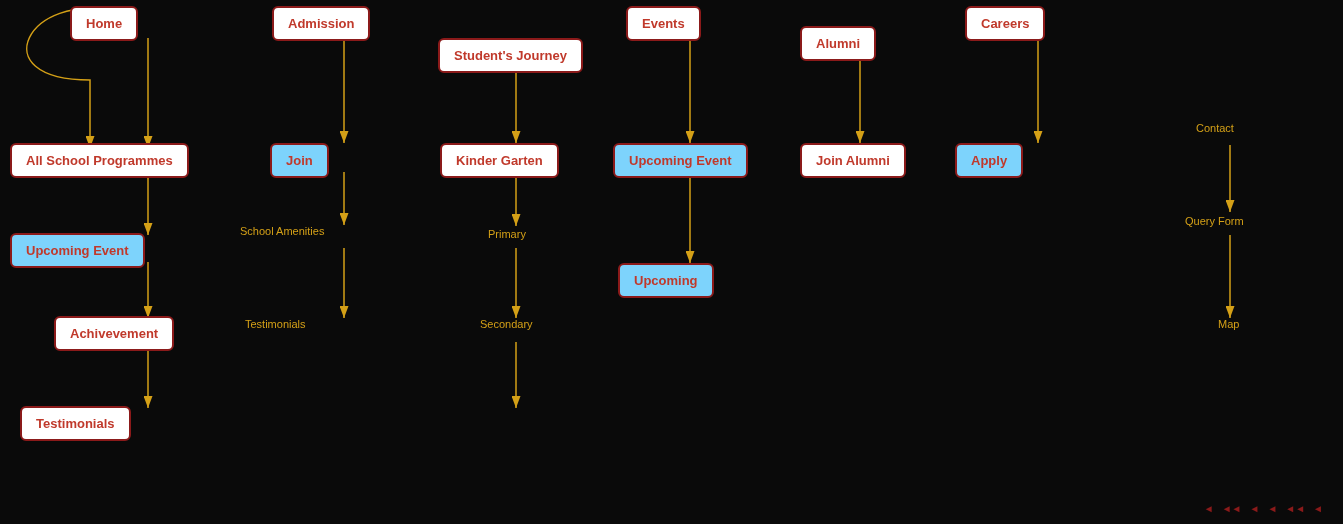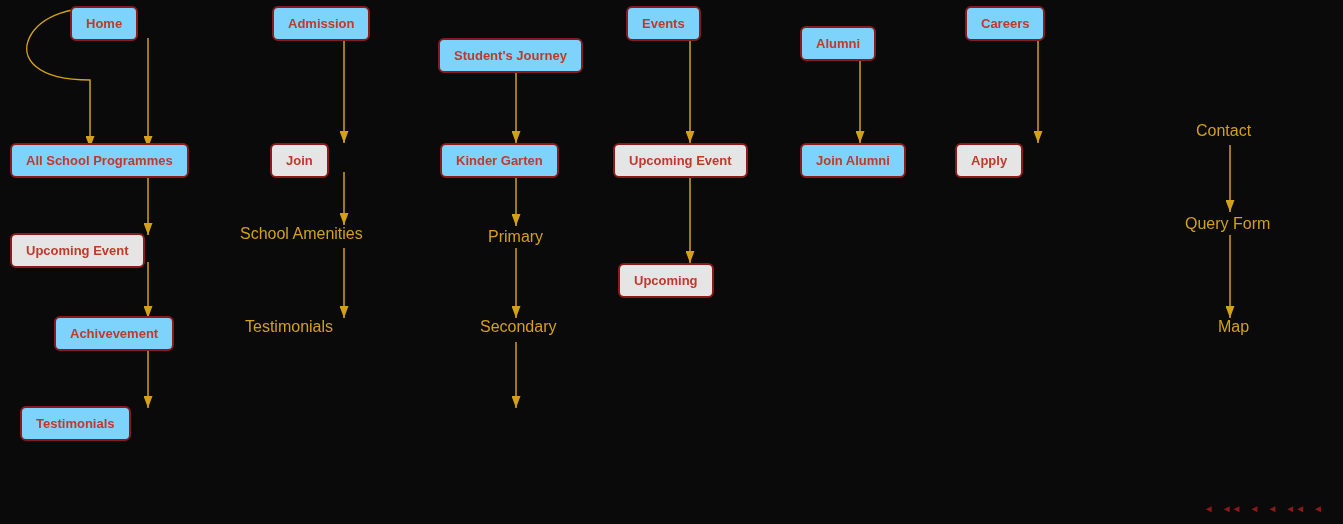--- a/index.html
+++ b/index.html
@@ -40,32 +40,32 @@
       cursor: pointer;
     }
 
     .node-box {
       border: 2px solid #8B1A1A;
       border-radius: 6px;
       padding: 8px 14px;
       color: #c0392b;
       font-size: 13px;
       font-weight: 600;
+      background: #ffffff;
+      white-space: nowrap;
+    }
+
+    .node-box.highlighted {
       background: #7dd3fc;
-      white-space: nowrap;
-    }
-
-    .node-box.highlighted {
-      background: #e5e5e5;
       color: #c0392b;
     }
 
     .node-text {
       color: #d4a017;
-      font-size: 16px;
+      font-size: 11px;
       font-weight: 500;
       white-space: nowrap;
     }
 
     
     .bottom-nav {
       position: absolute;
       bottom: 10px;
       right: 20px;
       display: flex;

